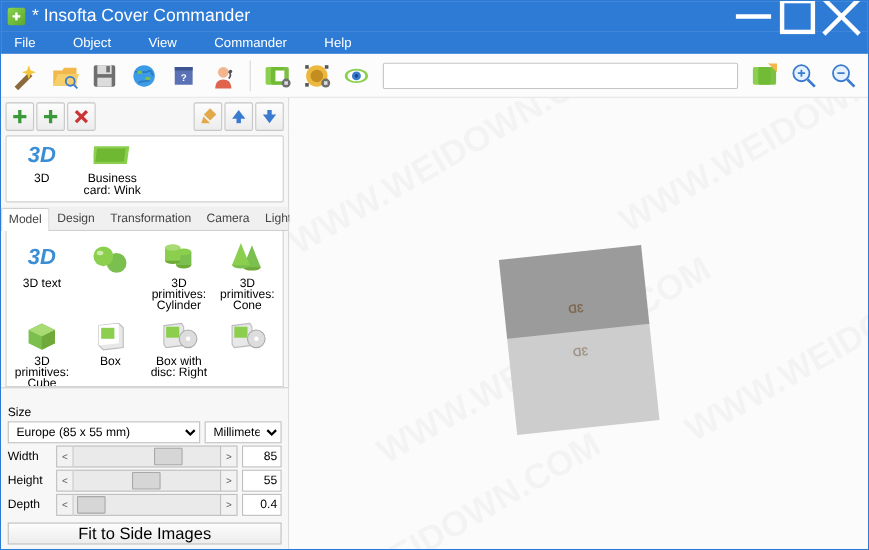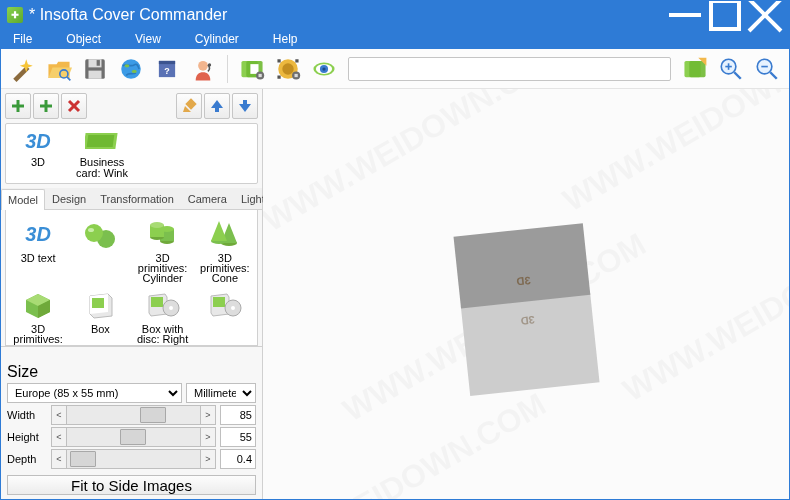--- a/index.html
+++ b/index.html
@@ -24,21 +24,21 @@
 .scenebox { margin: 0 4px 4px 4px; border: 1px solid #cfcfcf; background: #fff; border-radius: 2px; padding: 4px; display: flex; gap: 8px; min-height: 56px; }
 .sceneitem { width: 56px; text-align: center; font-size: 10px; line-height: 11px; }
 .sceneitem .thumb { width: 34px; height: 26px; margin: 0 auto 3px; display:flex;align-items:center;justify-content:center;}
 .tabs { display: flex; border-bottom: 1px solid #d0d0d0; background: #f0f0f0; font-size: 10px; text-align: right; }
 .tab { padding: 4px 6px; border: 1px solid transparent; border-bottom: none; cursor: default; color: #444; }
 .tab.active { background: #fff; border-color: #d0d0d0; border-radius: 2px 2px 0 0; position: relative; top: 1px; }
 .gallery { flex: 1; background: #fff; overflow: hidden; padding: 6px 2px; display: grid; grid-template-columns: repeat(4, 1fr); gap: 2px; align-content: start; border: 1px solid #d0d0d0; margin: 0 4px; border-top: none; }
 .gitem { text-align: center; font-size: 9.5px; line-height: 10px; padding: 2px 1px; }
 .gitem .gthumb { width: 40px; height: 32px; margin: 0 auto 3px; display:flex;align-items:center;justify-content:center;}
 .sizepanel { border-top: 1px solid #d0d0d0; padding: 4px 6px; background: #f7f7f7; }
-.sizepanel .sztitle { font-size: 16px; margin-bottom: 2px; margin-top: 12px; }
+.sizepanel .sztitle { font-size: 11px; margin-bottom: 2px; margin-top: 12px; }
 .szrow { display: flex; align-items: center; gap: 4px; margin: 2px 0; }
 .szrow select, .szrow input[type=number], .szrow input[type=text] { height: 20px; border: 1px solid #bfbfbf; background: #fff; font-size: 11px; padding: 0 3px; }
 .szrow label { width: 40px; font-size: 11px; }
 .szslider { flex: 1; display: flex; align-items: center; gap: 0; height: 20px;}
 .szslider .arrow { width: 16px; height: 20px; border: 1px solid #bfbfbf; background: #f2f2f2; display:flex;align-items:center;justify-content:center;font-size:9px;color:#555;}
 .szslider .track { flex:1;height:20px;border:1px solid #bfbfbf;border-left:none;border-right:none;background:#eaeaea;position:relative;}
 .szslider .thumb { position:absolute;top:1px;bottom:1px;width:26px;background:#d6d6d6;border:1px solid #a8a8a8;border-radius:1px;}
 .szval { width: 36px; text-align: right; }
 .fitbtn { width: 100%; height: 20px; margin-top: 4px; border: 1px solid #bfbfbf; background: linear-gradient(#fdfdfd,#ececec); font-size: 15px; }
 .canvas { flex: 1; background: #fbfbfb; position: relative; overflow:hidden;}
@@ -66,21 +66,21 @@
         <line x1="1" y1="1" x2="9" y2="9" stroke="#fff" stroke-width="1"></line>
         <line x1="9" y1="1" x2="1" y2="9" stroke="#fff" stroke-width="1"></line>
       </svg>
   </div>
 </div>
 
 <div class="menubar">
   <div class="menuitem">File</div>
   <div class="menuitem">Object</div>
   <div class="menuitem">View</div>
-  <div class="menuitem">Cylinder</div>
+  <div class="menuitem">Commander</div>
   <div class="menuitem">Help</div>
 </div>
 
 <div class="toolbar">
   <div class="tbtn">
       <svg viewBox="0 0 32 32">
         <polygon points="4,28 20,12 24,16 8,32" fill="#8b6b3e"></polygon>
         <polygon points="20,4 22,10 28,12 22,14 20,20 18,14 12,12 18,10" fill="#f6c437"></polygon>
       </svg>
     </div>

